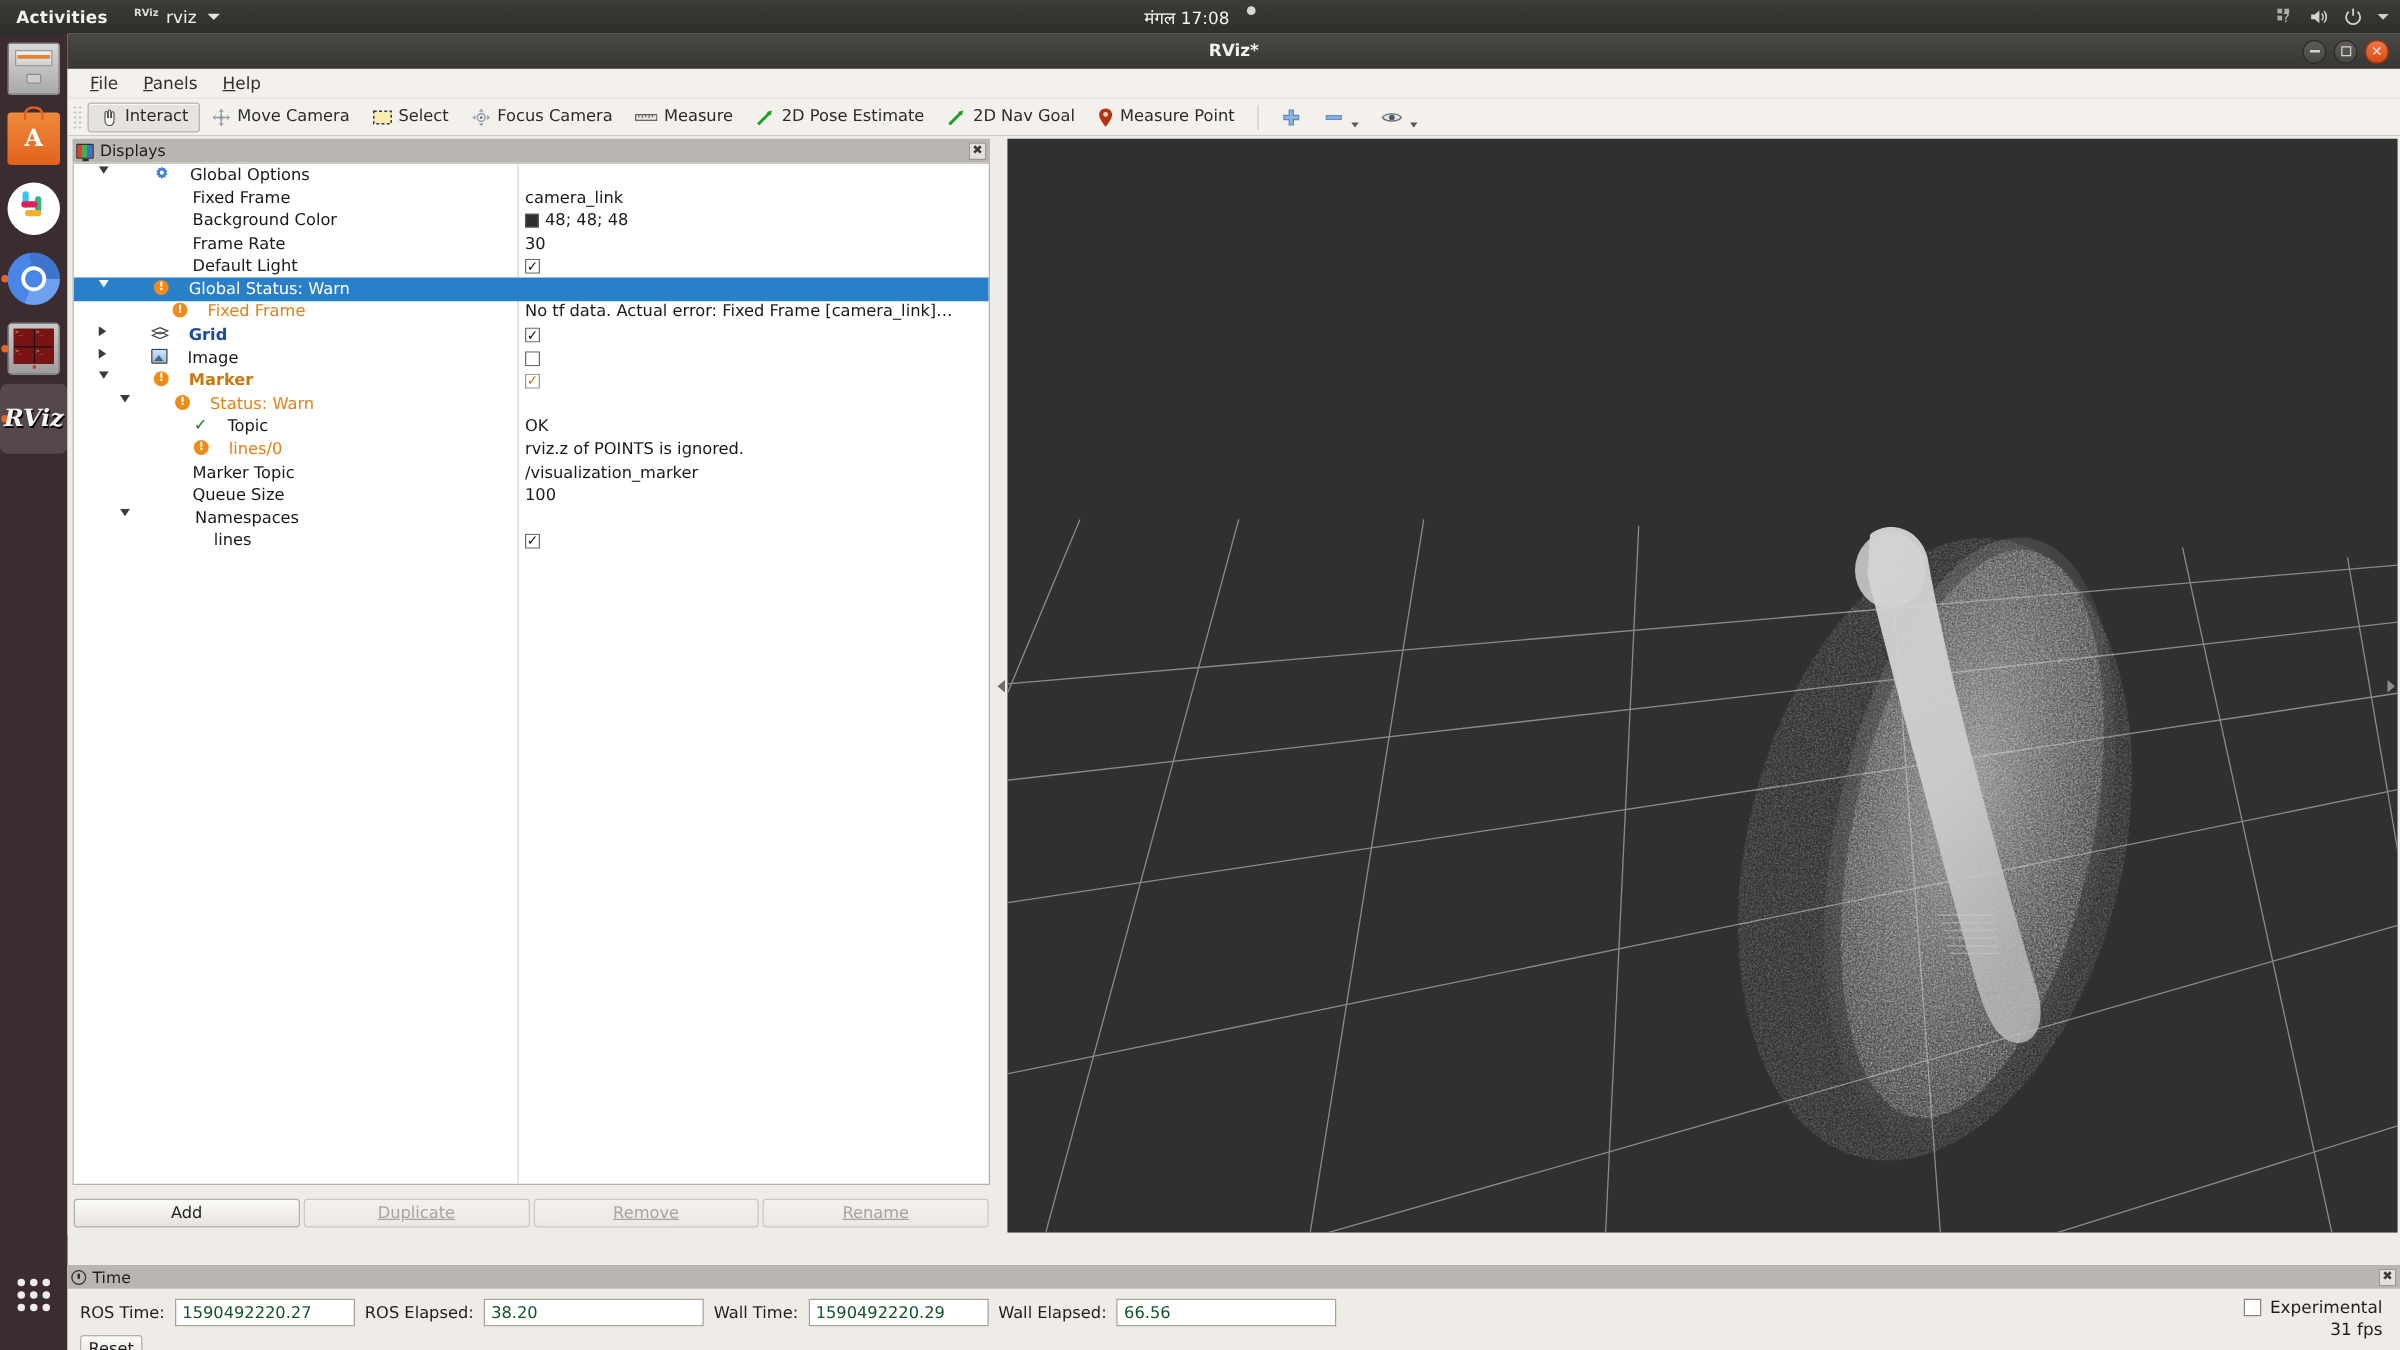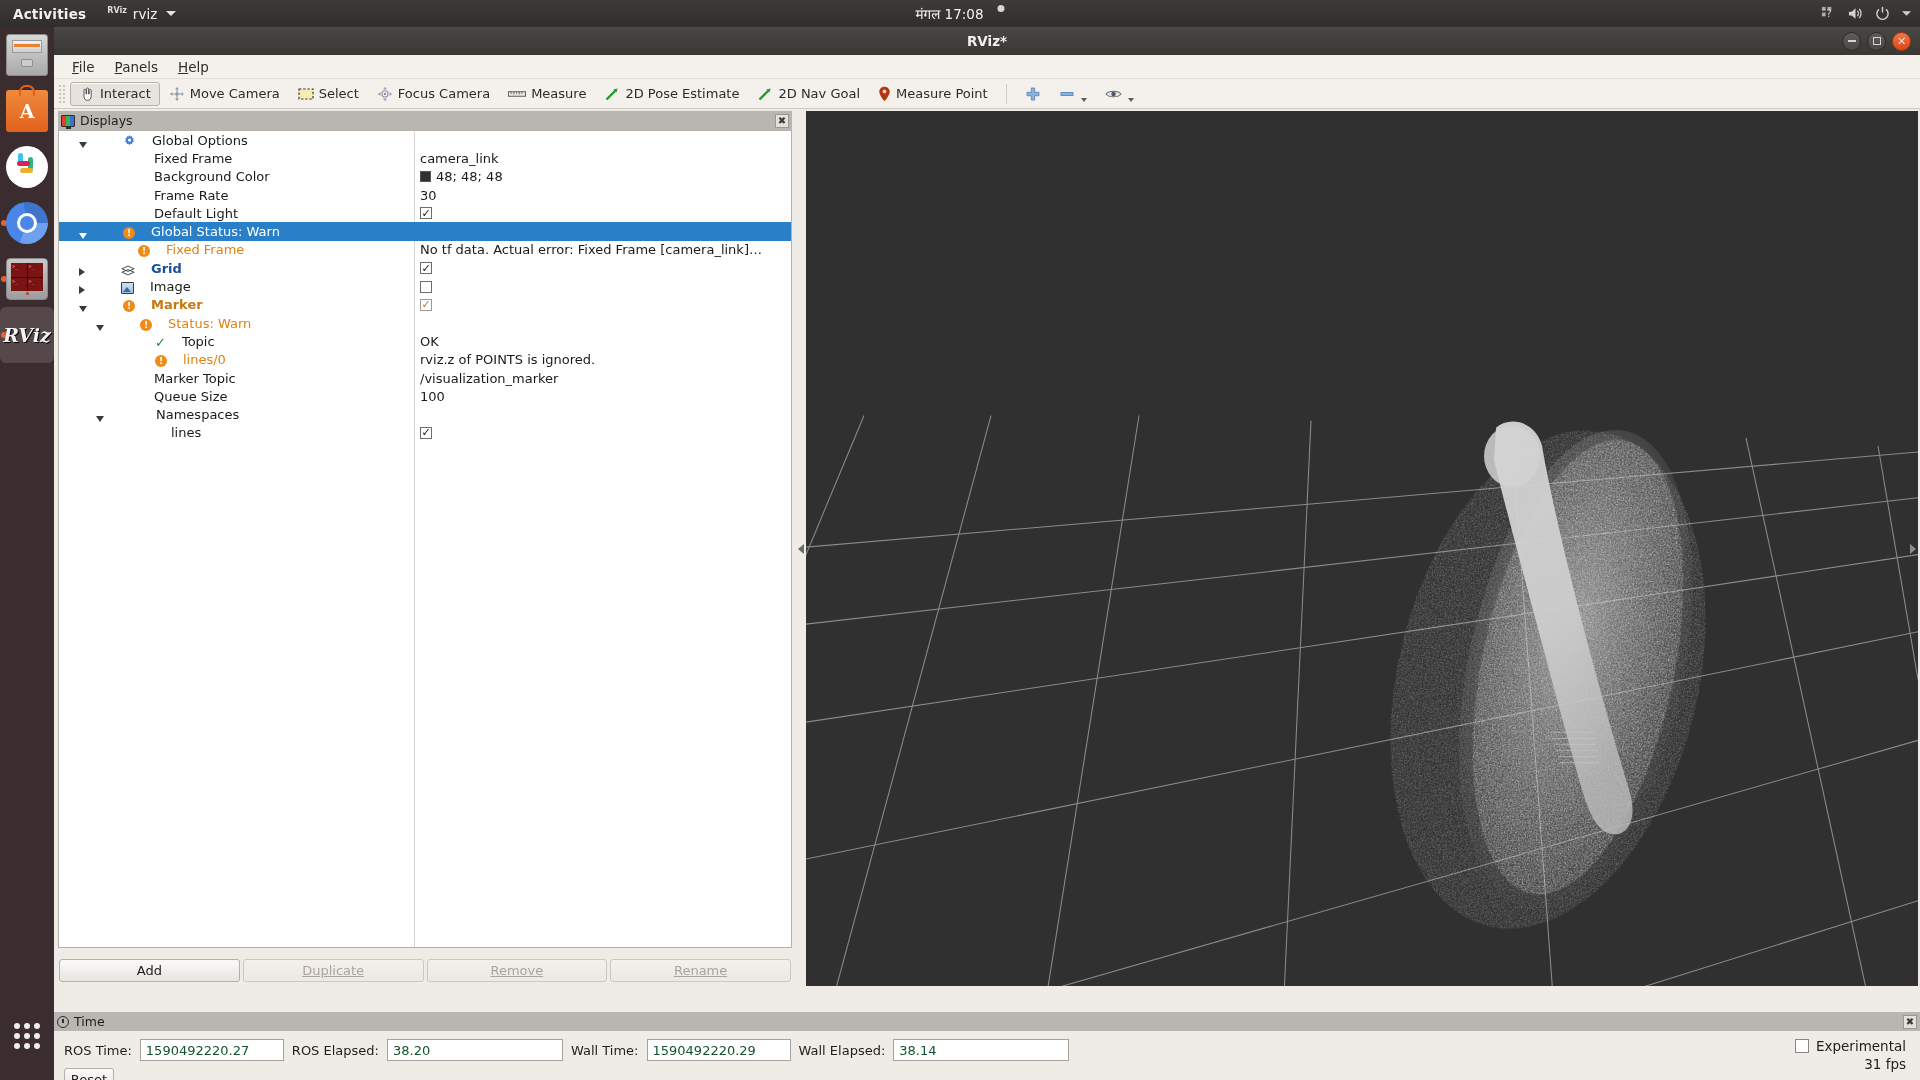--- a/index.html
+++ b/index.html
@@ -168,21 +168,21 @@
     display: flex; align-items: center; justify-content: center;
     font-size: 10px; color: #3a3a3a; line-height: 1; }
 
   #tree { position: absolute; left: 0; top: 19px; right: 0; bottom: 38px;
     background: #ffffff; border: 1px solid #b5b0aa; overflow: hidden;
     font-size: 13px; color: #1a1a1a; }
   .tcol-split { position: absolute; left: 355px; top: 0; bottom: 0; width: 1px;
     background: #d9d5d0; }
   .trow { height: 18.3px; display: flex; align-items: center; position: relative; }
   .trow.sel { background: #2a7fc9; color: #ffffff; }
-  .trow .name { display: flex; align-items: flex-end; gap: 16px; width: 355px;
+  .trow .name { display: flex; align-items: flex-start; gap: 16px; width: 355px;
     padding-right: 4px; overflow: hidden; white-space: nowrap; }
   .trow .val { position: absolute; left: 361px; right: 4px;
     white-space: nowrap; overflow: hidden; display: flex; align-items: center; gap: 5px; }
   .arrow-r { width: 0; height: 0; border-top: 4.5px solid transparent;
     border-bottom: 4.5px solid transparent; border-left: 6px solid #3a3a3a; flex: none; }
   .arrow-d { width: 0; height: 0; border-left: 4.5px solid transparent;
     border-right: 4.5px solid transparent; border-top: 6px solid #3a3a3a; flex: none; }
   .trow.sel .arrow-d { border-top-color: #ffffff; }
   .spacer { flex: none; }
   .warn-ic { width: 12px; height: 12px; border-radius: 50%; background: #f08a18;
@@ -765,21 +765,21 @@
     </div>
 
     <div id="time-fields">
       <span class="lbl">ROS Time:</span>
       <span class="fld fw1">1590492220.27</span>
       <span class="lbl">ROS Elapsed:</span>
       <span class="fld fw2">38.20</span>
       <span class="lbl">Wall Time:</span>
       <span class="fld fw1">1590492220.29</span>
       <span class="lbl">Wall Elapsed:</span>
-      <span class="fld fw2">38.14</span>
+      <span class="fld fw2">66.56</span>
     </div>
 
     <div id="reset-row">
       <div id="reset-btn">Reset</div>
     </div>
 
     <div id="exp-wrap">
       <span class="cb"></span>
       <span>Experimental</span>
     </div>

